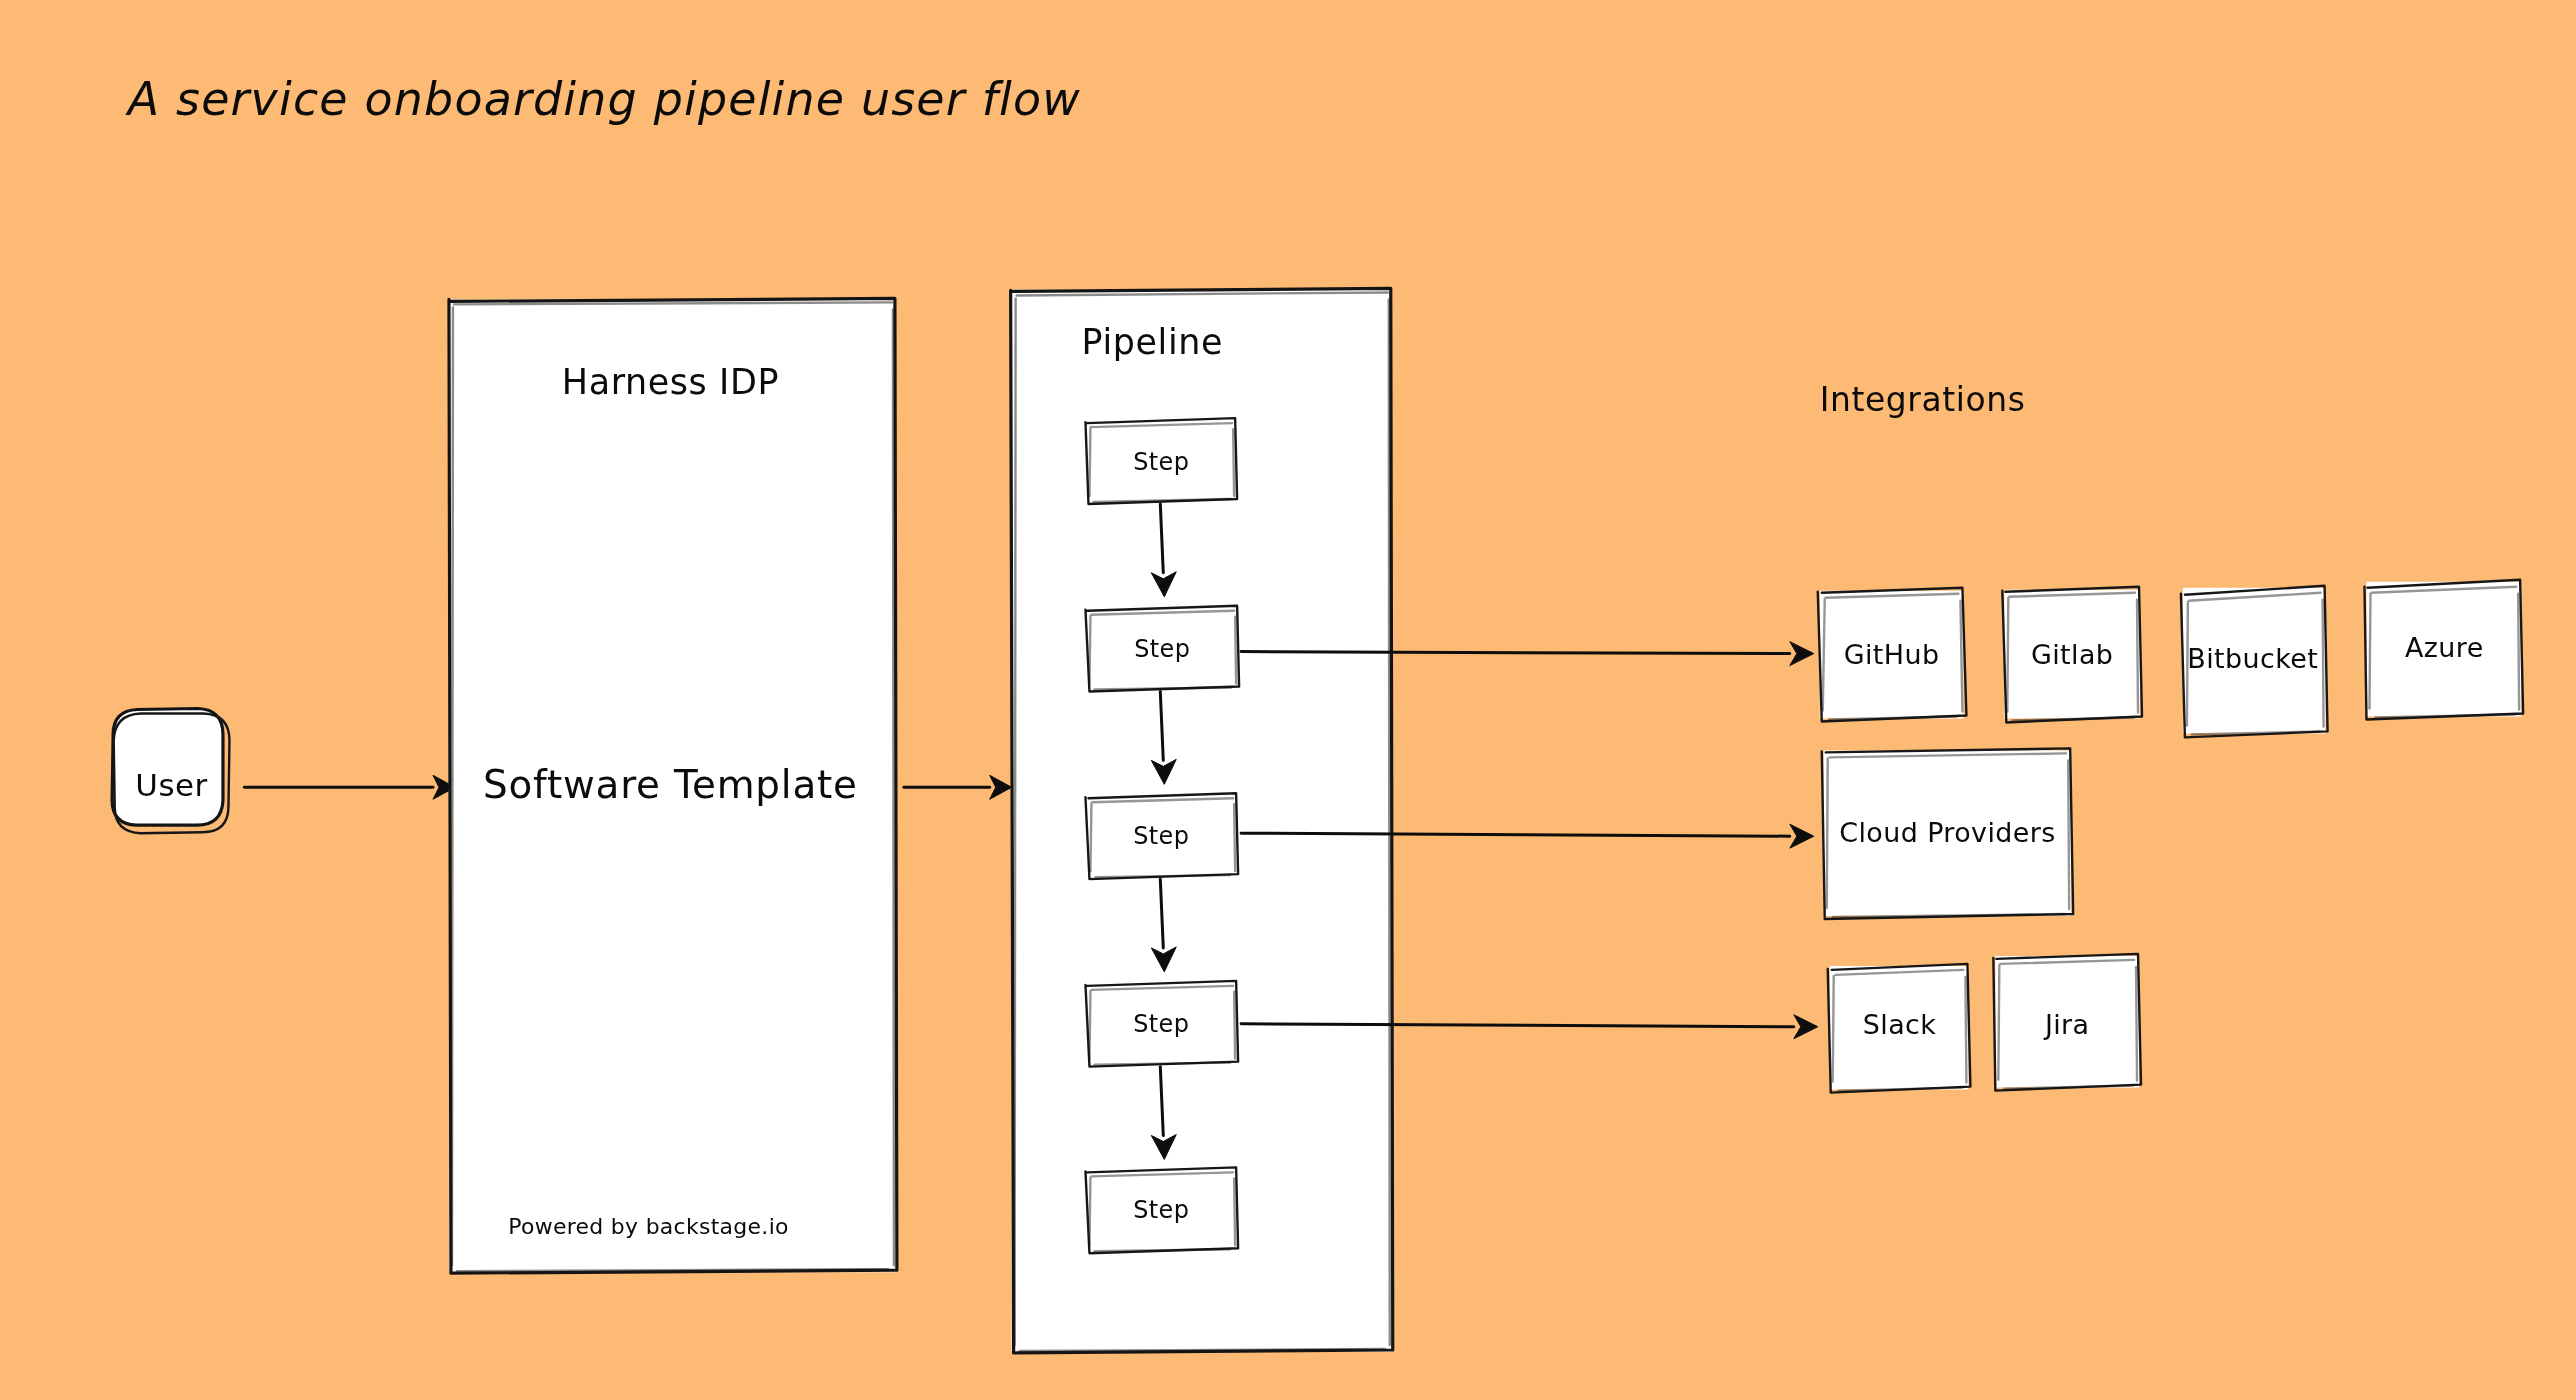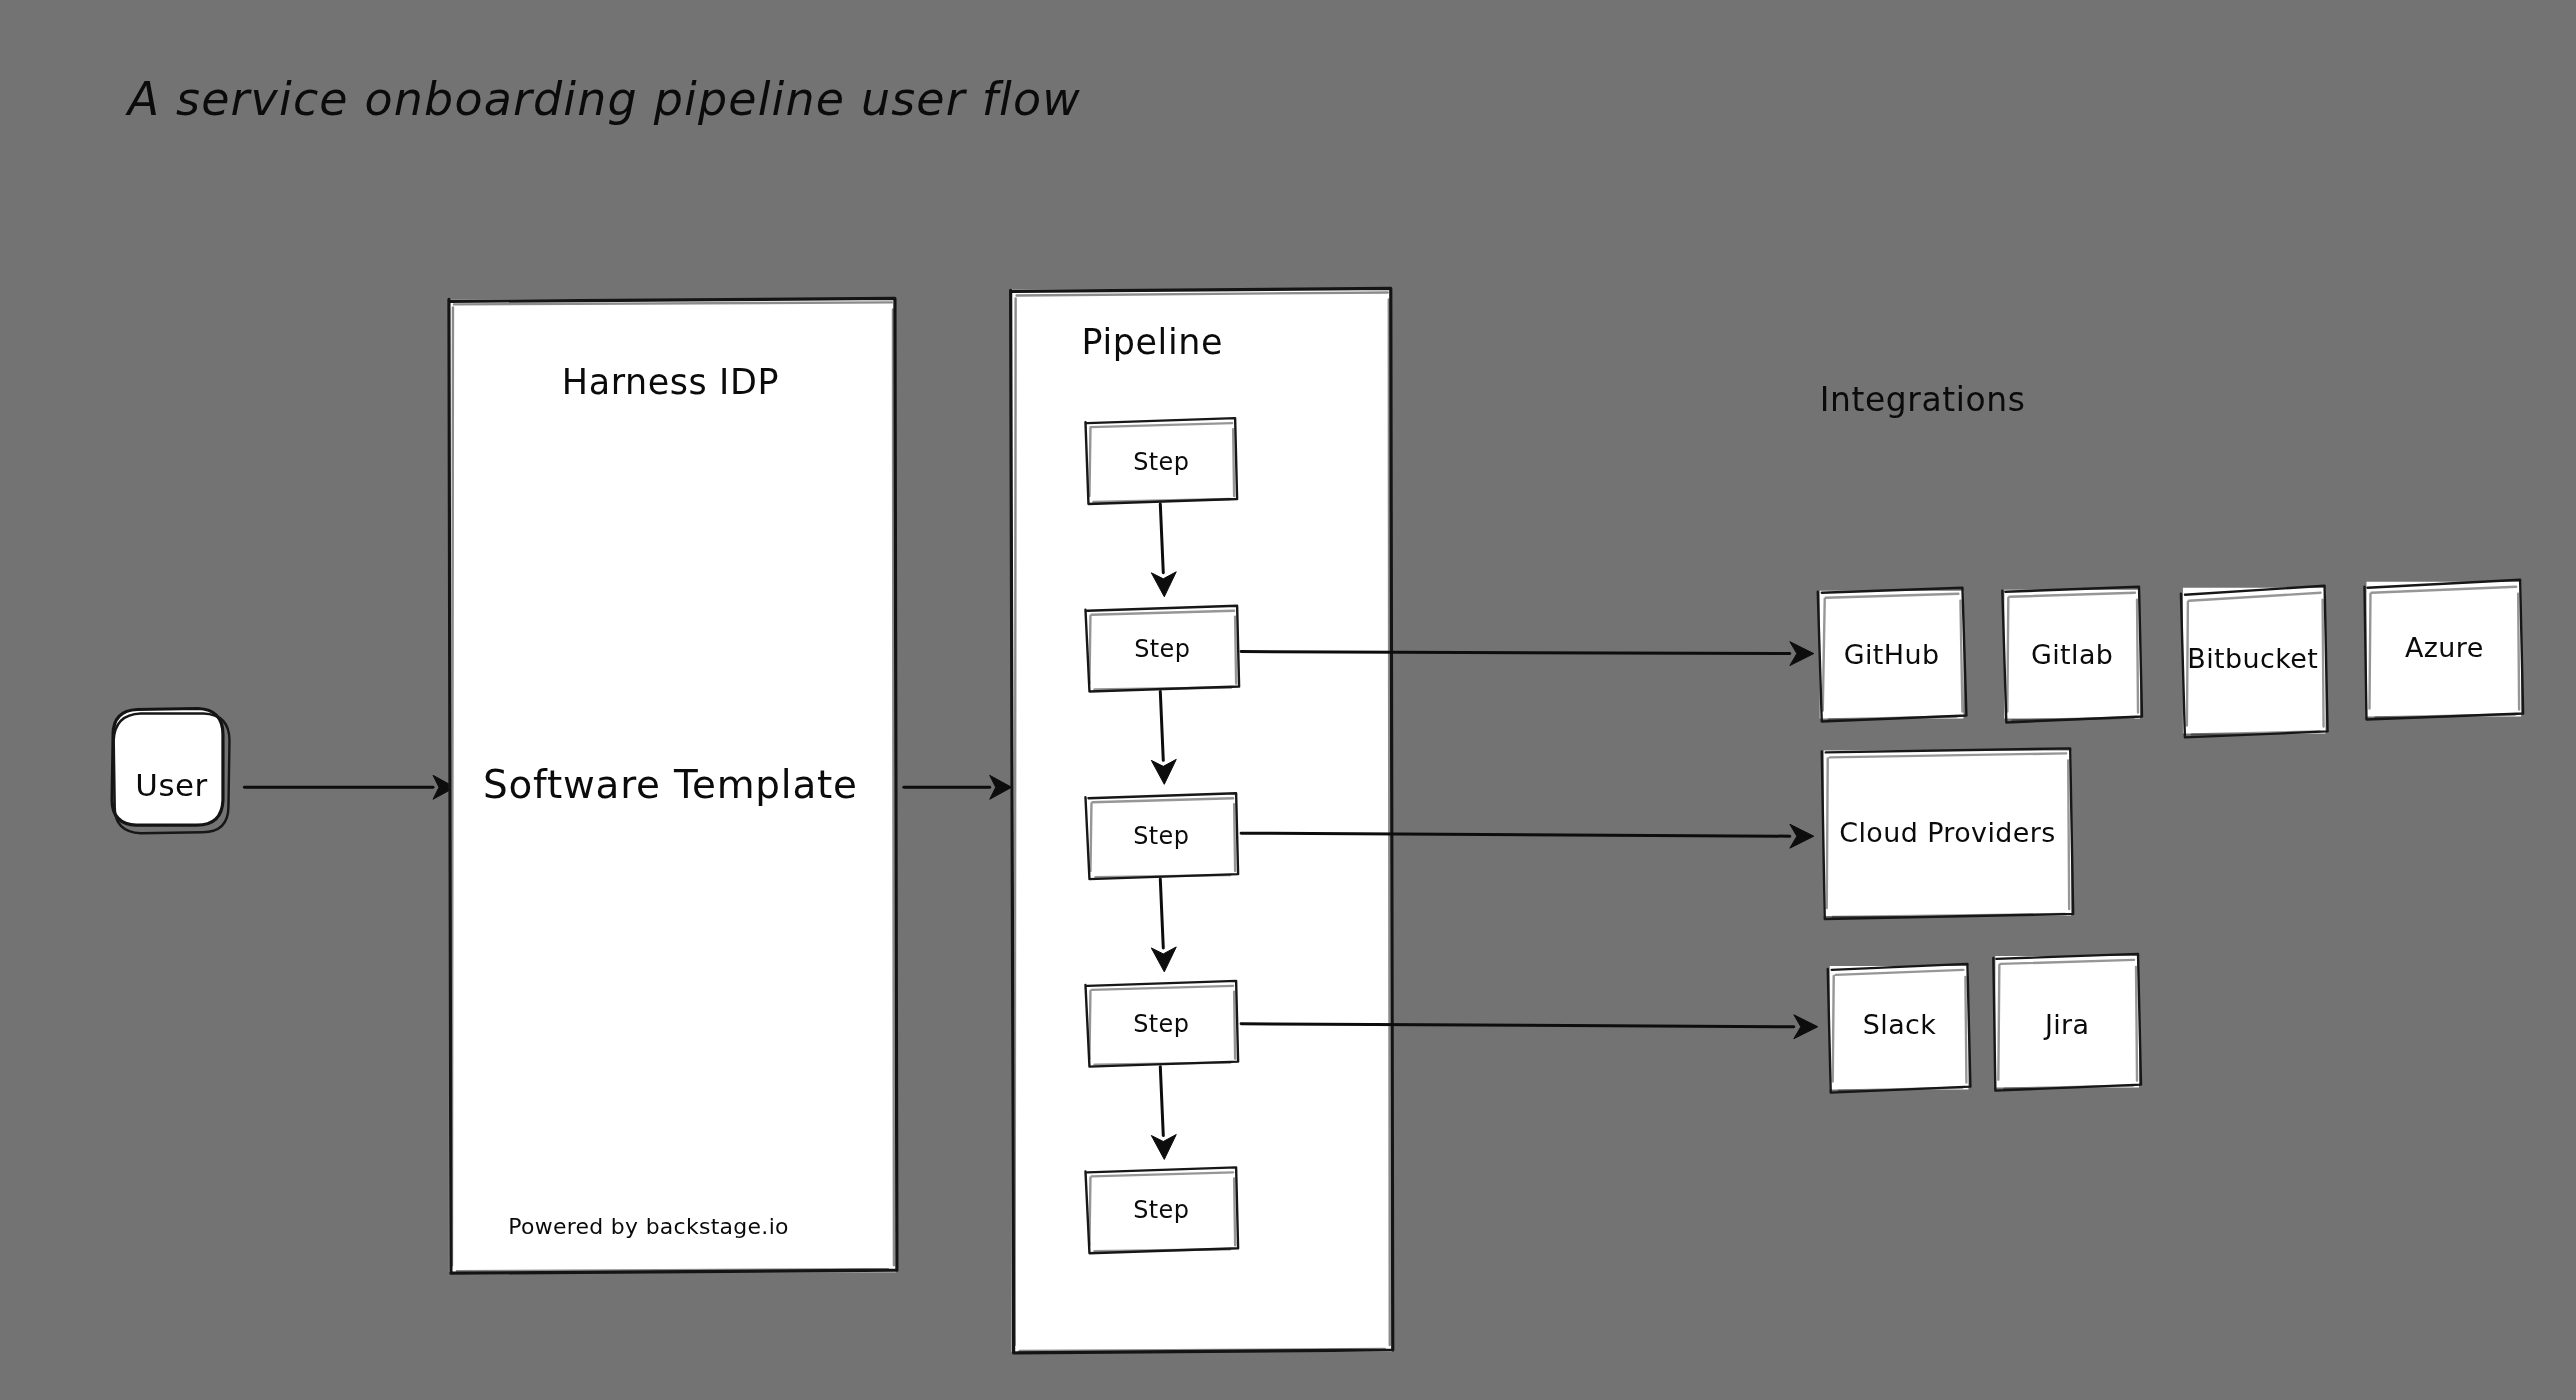--- a/index.html
+++ b/index.html
@@ -11,21 +11,21 @@
   body {
     width: 2576px;
     height: 1401px;
     overflow: hidden;
     font-family: "DejaVu Sans", sans-serif;
   }
   #canvas {
     position: relative;
     width: 2576px;
     height: 1401px;
-    background: #737373;
+    background: #fdba74;
   }
   svg#diagram {
     position: absolute;
     left: 0;
     top: 0;
     width: 2576px;
     height: 1401px;
   }
   .sketch-stroke {
     fill: none;

